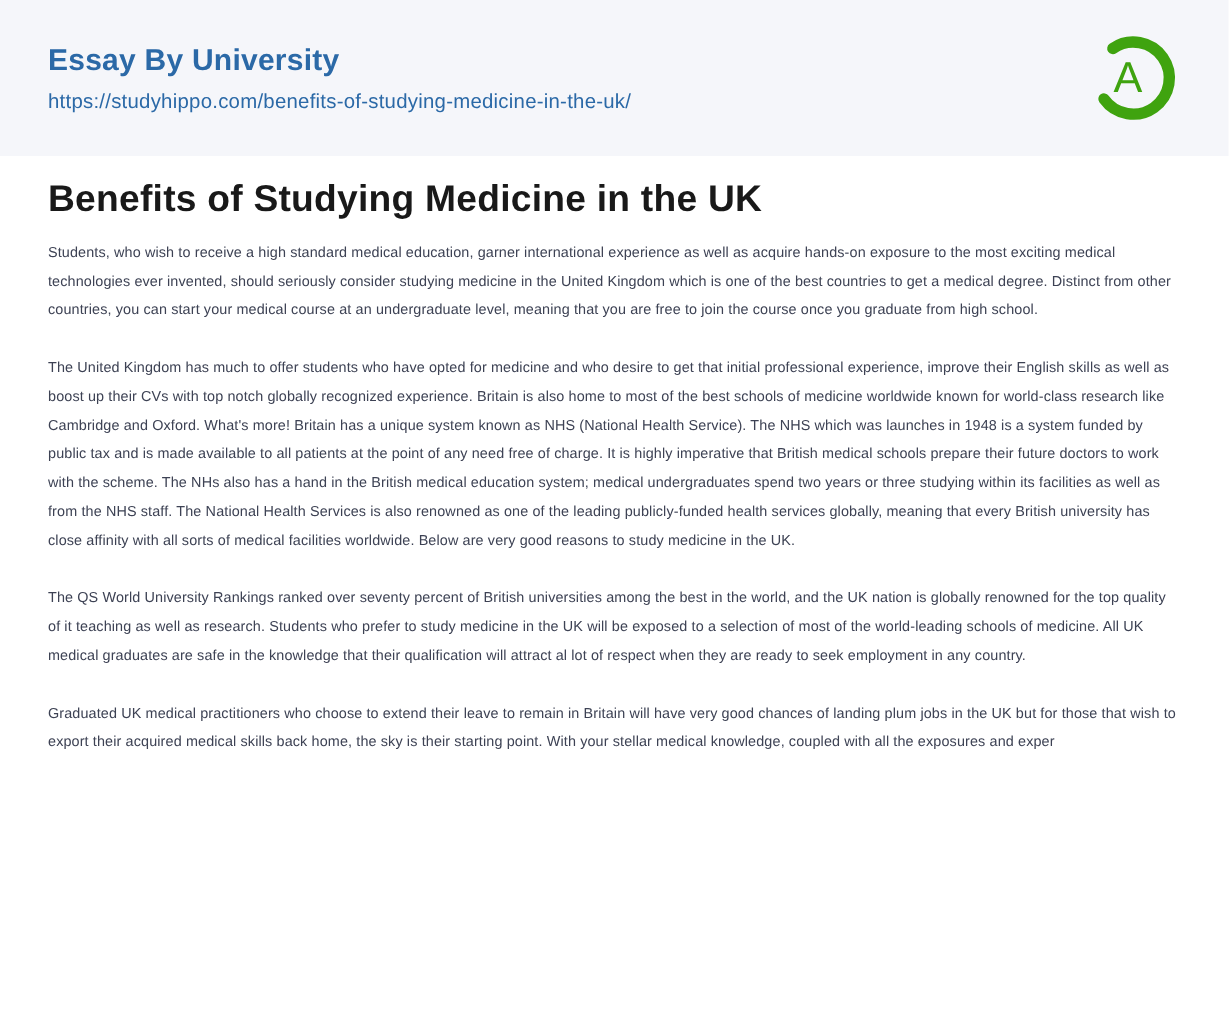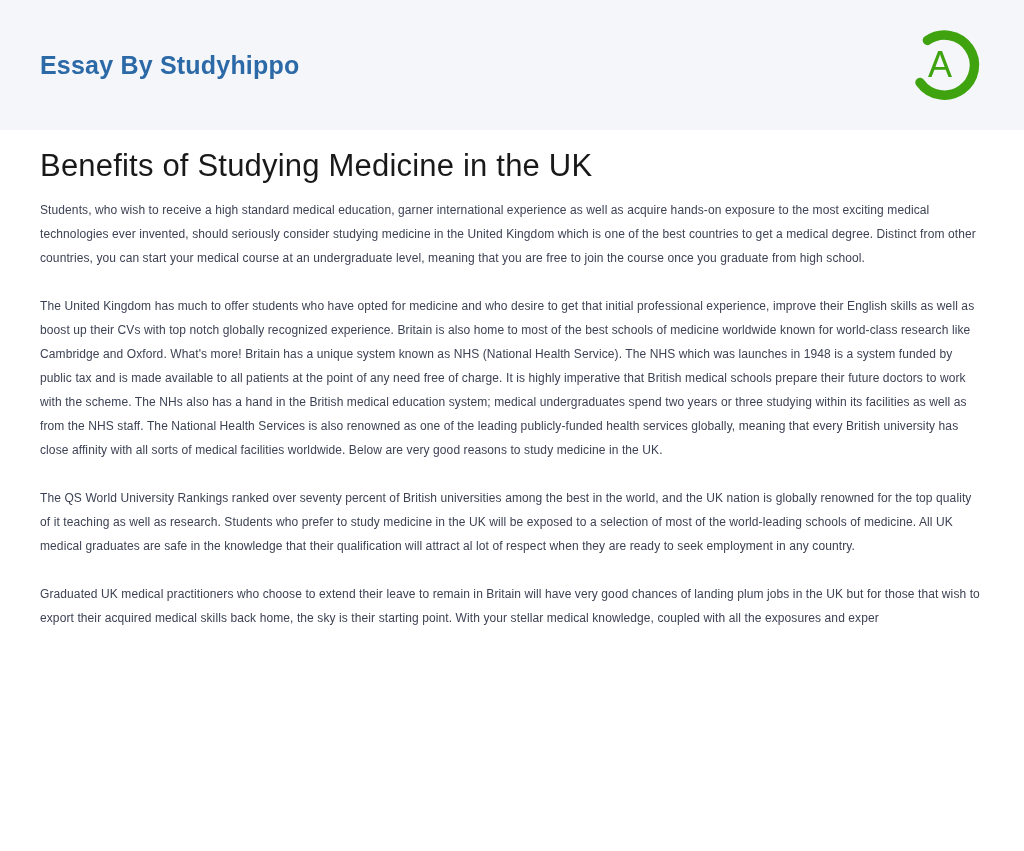--- a/index.html
+++ b/index.html
@@ -41,40 +41,41 @@
     font-size: 17px;
     font-weight: 400;
     text-decoration: none;
     letter-spacing: 0.2px;
   }
   .logo { width: 78px; height: 78px; flex: 0 0 auto; }
   main { padding: 18px 40px 0 40px; }
   .article-title {
     color: var(--heading-text);
     font-size: 31px;
-    font-weight: 400;
+    font-weight: 700;
     letter-spacing: 0.2px;
     margin-bottom: 14px;
   }
   .article-paragraph {
     color: var(--body-text);
     font-size: 12px;
     line-height: 24px;
     letter-spacing: 0.1px;
     margin-bottom: 24px;
   }
 </style>
 </head>
 <body>
 
 <div class="page">
 
   <header class="page-header">
     <div class="header-text">
-      <div class="site-title">Essay By Studyhippo</div>
+      <div class="site-title">Essay By University</div>
+      <a class="page-url">https://studyhippo.com/benefits-of-studying-medicine-in-the-uk/</a>
     </div>
 
     <div class="logo">
       <svg viewBox="0 0 78 78" width="78" height="78">
         <path d="M 21.4 14.4 A 30 30 0 1 1 14.0 56.5" fill="none" stroke="#3fa30f" stroke-width="9.5" stroke-linecap="round"></path>
         <text x="22" y="51" font-family="Liberation Sans, DejaVu Sans, sans-serif" font-size="36" font-weight="500" fill="#3fa30f">A</text>
       </svg>
     </div>
   </header>
 

